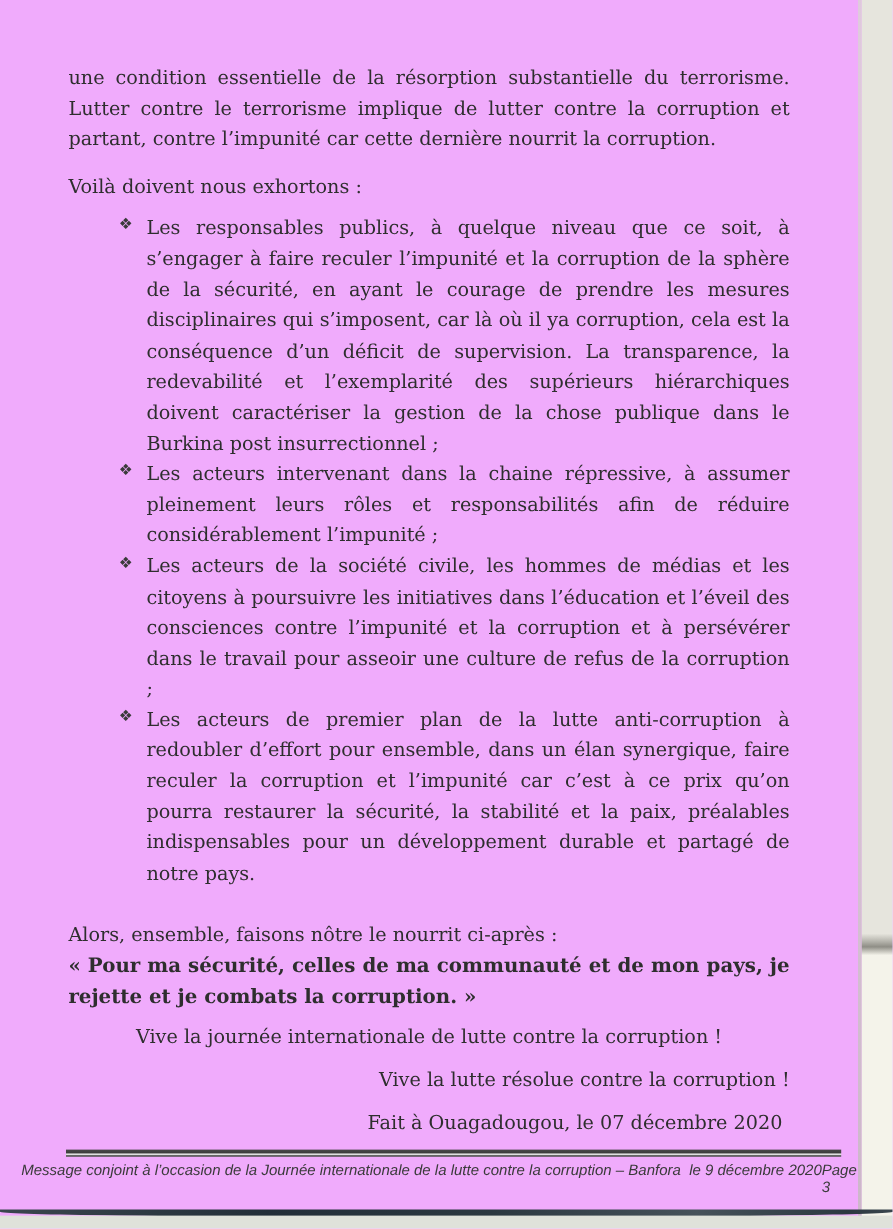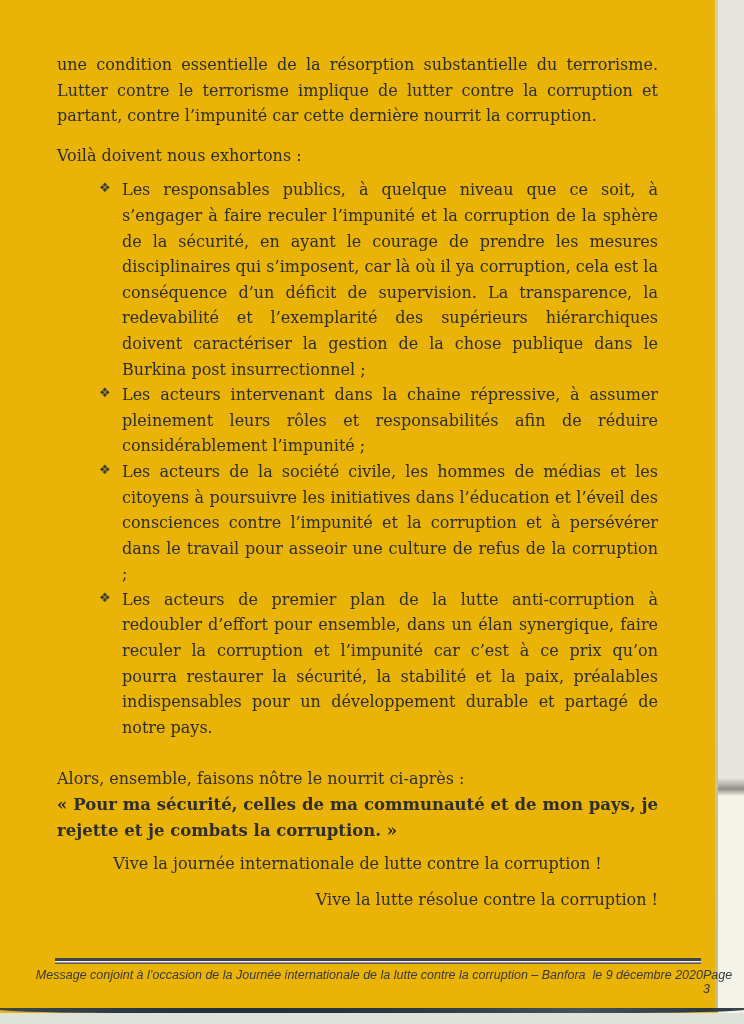--- a/index.html
+++ b/index.html
@@ -4,21 +4,21 @@
 <style>
   html, body {
     margin: 0;
     padding: 0;
     background: #ffffff;
   }
   .stage {
     position: relative;
     width: 744px;
     height: 1024px;
-    background: #eab308;
+    background: #f0abfc;
     overflow: hidden;
     font-family: "DejaVu Serif", serif;
     color: #2e2e2e;
   }
   
   .scan-strip {
     position: absolute;
     top: 0;
     right: 0;
     width: 26px;
@@ -116,25 +116,25 @@
       #4a4a4a 0%,
       #3c3c3c 50%,
       #f2f2f2 58%,
       #dcdcdc 70%,
       #6a6a6a 78%,
       #555555 100%
     );
   }
   .footer-row {
     position: absolute;
-    left: 66px;
+    left: 78px;
     top: 968px;
     width: 636px;
     display: flex;
-    justify-content: center;
+    justify-content: flex-end;
     font-family: "Liberation Sans", sans-serif;
     font-style: italic;
     font-size: 12.5px;
     color: #3a3a3a;
   }
   .footer-row .footer-text { white-space: pre; }
 </style>
 </head>
 <body>
 
@@ -170,20 +170,21 @@
 
     <p class="slogan-intro">Alors, ensemble, faisons nôtre le nourrit ci-après :</p>
 
     <p class="slogan">« Pour ma sécurité, celles de ma communauté et de mon pays, je rejette et je combats la corruption. »</p>
 
     <p class="vive1">Vive la journée internationale de lutte contre la corruption !</p>
 
     <p class="vive2">Vive la lutte résolue contre la corruption !</p>
 
 
+    <p class="dateline">Fait à Ouagadougou, le 07 décembre 2020</p>
 
   </div>
 
   <div class="footer-rule"></div>
   <div class="footer-row">
     <span class="footer-text">Message conjoint à l’occasion de la Journée internationale de la lutte contre la corruption – Banfora  le 9 décembre 2020</span>
     <span class="footer-page">Page 3</span>
   </div>
 
   <div class="bottom-shadow"></div>

